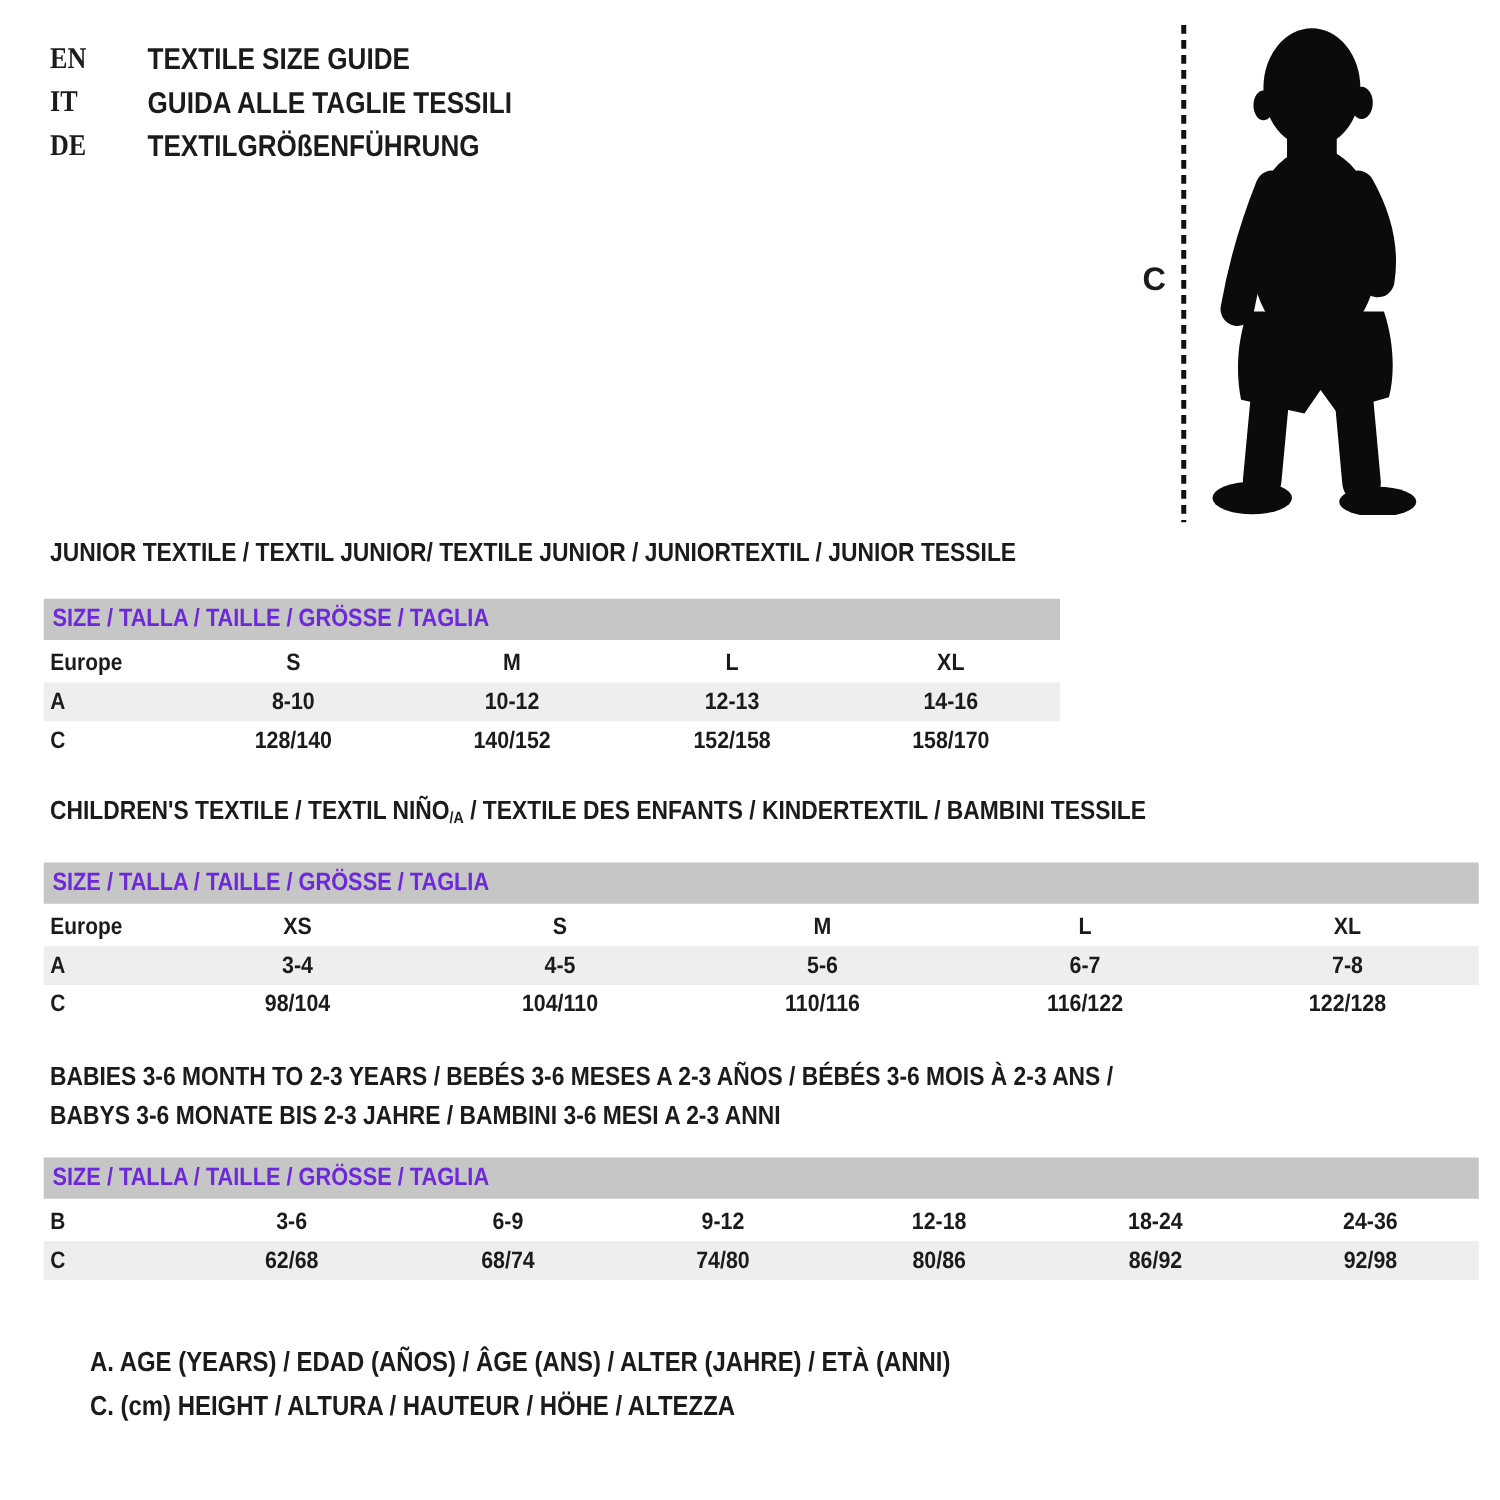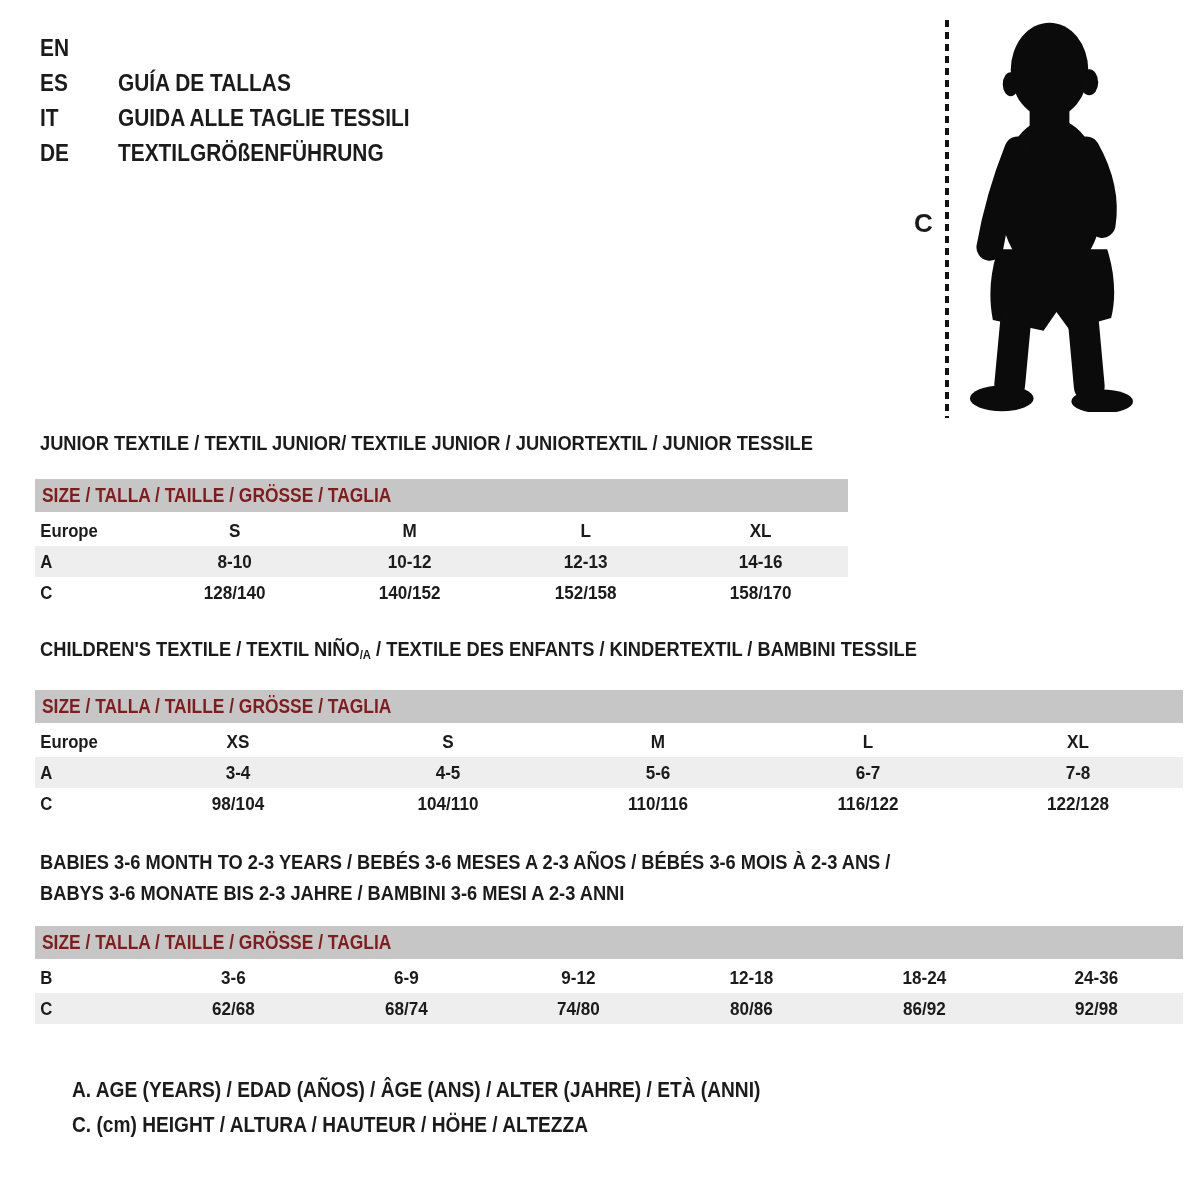--- a/index.html
+++ b/index.html
@@ -10,63 +10,60 @@
     color: #1b1b1b;
     overflow: hidden;
   }
   #page { position: relative; width: 1200px; height: 1200px; background: #fff; }
 
   .cx { transform: scaleX(0.87); transform-origin: 0 50%; display: inline-block; white-space: nowrap; }
 
   
   .lang-list { position: absolute; left: 40px; top: 30px; }
   .lang-row { display: flex; height: 35px; align-items: center; font-size: 24px; font-weight: 700; }
-  .lang-code { width: 78px; }
+  .lang-code { width: 78px; font-family: Liberation Serif, serif; }
 
   
   .figure-area { position: absolute; left: 900px; top: 12px; width: 280px; height: 410px; }
   .fig-c-label { position: absolute; left: 14px; top: 196px; font-size: 26px; font-weight: 700; }
   .dash-line { position: absolute; left: 44px; top: 8px; }
   .silhouette { position: absolute; left: 66px; top: 6px; }
 
   
   .sec-title { position: absolute; left: 40px; font-size: 21px; font-weight: 700;
                transform: scaleX(0.87); transform-origin: 0 50%; white-space: nowrap; }
   .sec-title.two-line { line-height: 31px; }
   .nino-sub { font-size: 0.62em; vertical-align: -0.25em; }
 
   
   .size-table { position: absolute; left: 35px; }
   .size-bar { height: 33px; background: #c6c6c6; display: flex; align-items: center;
               padding-left: 7px; box-sizing: border-box; margin-bottom: 3px;
-              font-size: 20px; font-weight: 700; color: #7f1d1d; }
+              font-size: 20px; font-weight: 700; color: #6d28d9; }
   .trow { display: flex; height: 31px; align-items: center; font-size: 19px; font-weight: 700; }
   .trow.shade { background: #eeeeee; }
   .lbl { width: 112px; padding-left: 6px; box-sizing: border-box;
          transform: scaleX(0.88); transform-origin: 0 50%; white-space: nowrap; }
   .children .lbl { width: 98px; }
   .val { flex: 1; text-align: center; transform: scaleX(0.9); transform-origin: 50% 50%; }
 
   
   .legend { position: absolute; left: 40px; top: 1072px; margin-left: 32px; }
   .legend-line { height: 35px; display: flex; align-items: center; font-size: 22px; font-weight: 700; }
   .legend-line > span { transform: scaleX(0.87); transform-origin: 0 50%; white-space: nowrap; display: inline-block; }
 </style>
 </head>
 <body>
 
 <div id="page">
 
   <div class="lang-list">
     <div class="lang-row">
       <span class="lang-code"><span class="cx">EN</span></span>
-    </div>
-    <div class="lang-row">
-      <span class="lang-code"><span class="cx">ES</span></span>
-      <span><span class="cx">GUÍA DE TALLAS</span></span>
+      <span><span class="cx">TEXTILE SIZE GUIDE</span></span>
     </div>
     <div class="lang-row">
       <span class="lang-code"><span class="cx">IT</span></span>
       <span><span class="cx">GUIDA ALLE TAGLIE TESSILI</span></span>
     </div>
     <div class="lang-row">
       <span class="lang-code"><span class="cx">DE</span></span>
       <span><span class="cx">TEXTILGRÖßENFÜHRUNG</span></span>
     </div>
   </div>

